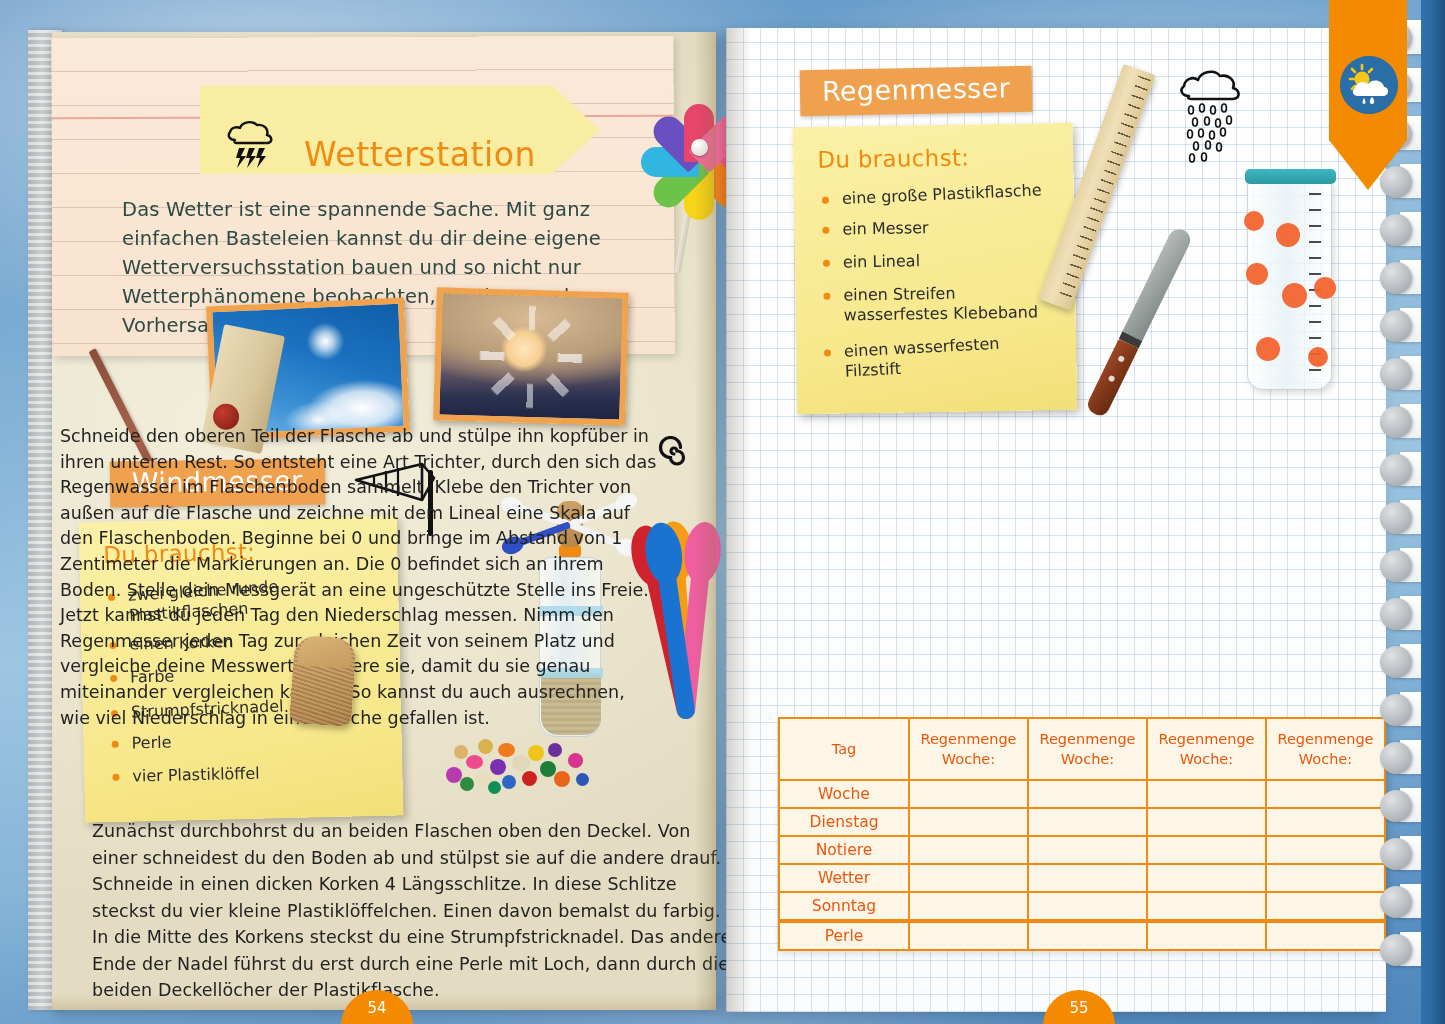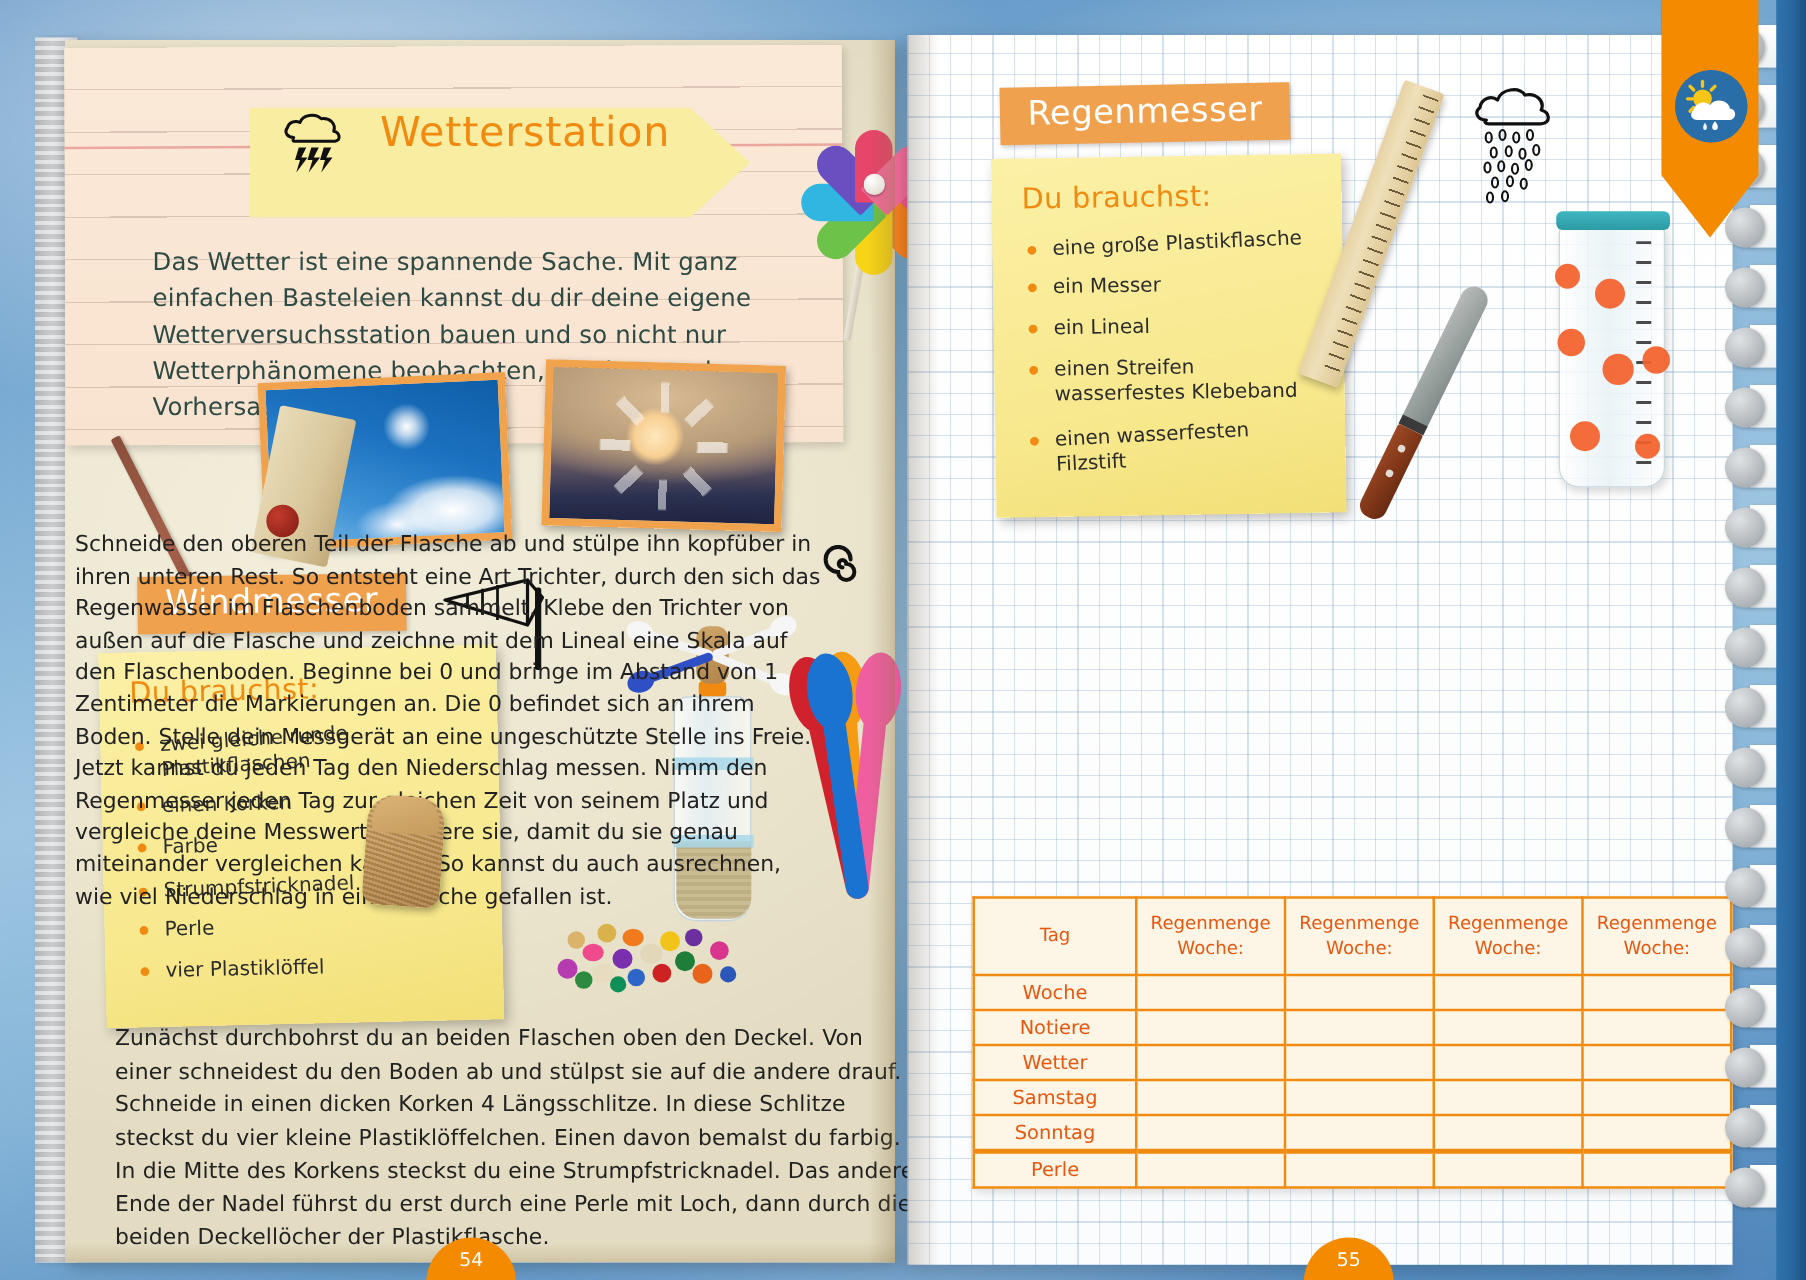--- a/index.html
+++ b/index.html
@@ -63,21 +63,21 @@
   .lined-paper .redline{
     position:absolute; left:0; top:79px; width:100%; height:2px; background:#e79b94; opacity:.85;
   }
 
   
   .banner{
     position:absolute; left:148px; top:54px; width:400px; height:88px;
     background:#f8eda0;
     clip-path: polygon(0 0, 88% 0, 100% 50%, 88% 100%, 0 100%);
     filter: drop-shadow(2px 3px 4px rgba(0,0,0,.22));
-    display:flex; align-items:flex-start; gap:26px; padding-left:22px;
+    display:flex; align-items:flex-end; gap:26px; padding-left:22px;
   }
   .banner .ttl{
     font-family:"DejaVu Sans", sans-serif;
     font-size:33px; color:#f08a10; letter-spacing:.6px;
   }
 
   .intro-text{
     position:absolute; left:70px; top:163px; width:565px;
     font-size:19.5px; line-height:29px; color:#2d4a45; letter-spacing:.15px;
   }
@@ -610,35 +610,35 @@
     </thead>
     <tbody>
       <tr>
           <td>Woche</td>
           <td></td>
           <td></td>
           <td></td>
           <td></td>
         </tr>
       <tr>
+          <td>Dienstag</td>
+          <td></td>
+          <td></td>
+          <td></td>
+          <td></td>
+        </tr>
+      <tr>
           <td>Notiere</td>
           <td></td>
           <td></td>
           <td></td>
           <td></td>
         </tr>
       <tr>
           <td>Wetter</td>
-          <td></td>
-          <td></td>
-          <td></td>
-          <td></td>
-        </tr>
-      <tr>
-          <td>Samstag</td>
           <td></td>
           <td></td>
           <td></td>
           <td></td>
         </tr>
       <tr>
           <td>Sonntag</td>
           <td></td>
           <td></td>
           <td></td>

